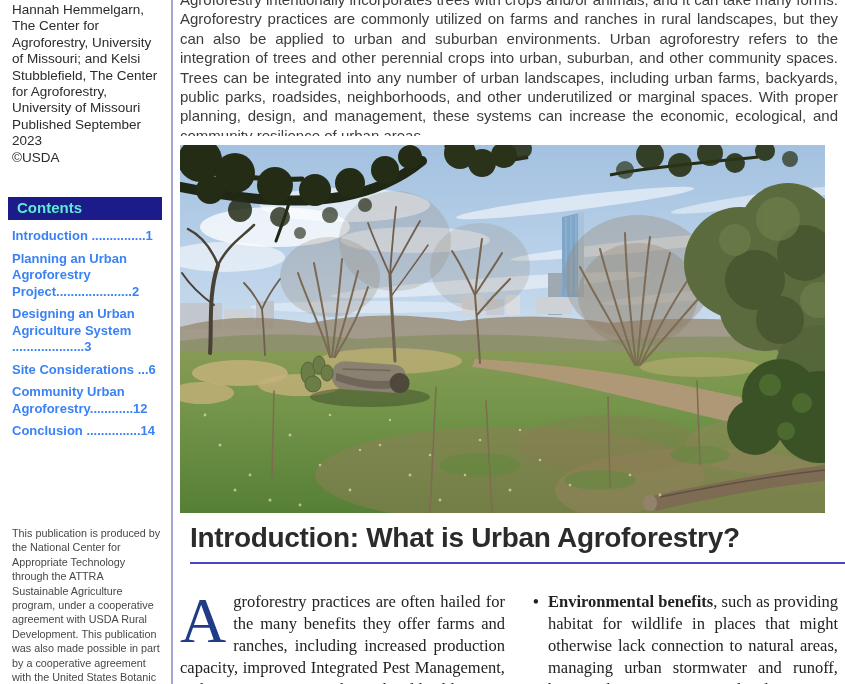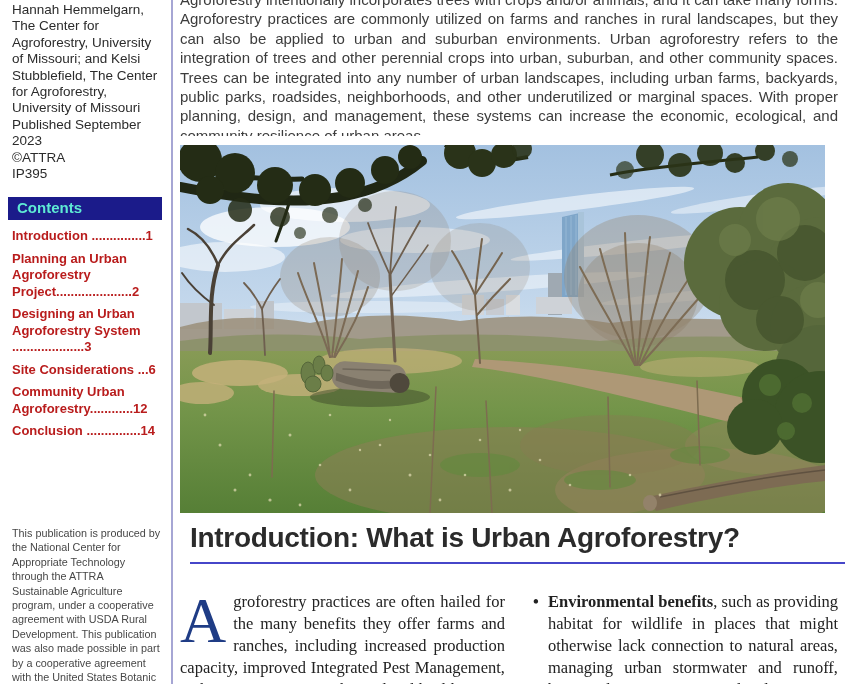--- a/index.html
+++ b/index.html
@@ -8,21 +8,21 @@
 
   
   .sidebar-byline { position:absolute; left:12px; top:2px; width:152px;
     font-size:13.5px; line-height:16.4px; color:#2b2b2b; }
   .sidebar-byline div { margin:0; }
 
   .contents-box { position:absolute; left:8px; top:197px; width:154px; }
   .contents-header { background:#1b1b8a; color:#5eead4; font-weight:bold;
     font-size:15px; padding:2px 0 4px 9px; }
   .contents-list { list-style:none; margin:8px 0 0 4px; padding:0;
-    font-weight:bold; font-size:13px; line-height:16.5px; color:#b91c1c; }
+    font-weight:bold; font-size:13px; line-height:16.5px; color:#3b82f6; }
   .contents-list li { margin-bottom:6px; cursor:pointer; }
 
   .prod-note { position:absolute; left:12px; top:526px; width:150px;
     font-size:10.8px; line-height:14.4px; color:#474747; }
 
   .divider { position:absolute; left:171px; top:0; width:2px; height:684px; background:#a6a6d4; }
 
   
   .main { position:absolute; left:180px; top:0; width:658px; }
   .intro-wrap { height:136px; overflow:hidden; }
@@ -48,30 +48,29 @@
   .bold-lead { font-weight:bold; }
 </style>
 </head>
 <body>
 
 <div class="page">
 
   <div class="sidebar-byline">
     <div>Hannah Hemmelgarn, The Center for Agroforestry, University of Missouri; and Kelsi Stubblefield, The Center for Agroforestry, University of Missouri</div>
     <div>Published September 2023</div>
-    <div>©ATTRA</div>
-    <div>IP395</div>
+    <div>©USDA</div>
   </div>
 
   <div class="contents-box">
     <div class="contents-header">Contents</div>
     <ul class="contents-list">
       <li>Introduction ...............1</li>
       <li>Planning an Urban Agroforestry Project.....................2</li>
-      <li>Designing an Urban Agroforestry System ....................3</li>
+      <li>Designing an Urban Agriculture System ....................3</li>
       <li>Site Considerations ...6</li>
       <li>Community Urban Agroforestry............12</li>
       <li>Conclusion ...............14</li>
     </ul>
   </div>
 
   <div class="prod-note">This publication is produced by the National Center for Appropriate Technology through the ATTRA Sustainable Agriculture program, under a cooperative agreement with USDA Rural Development. This publication was also made possible in part by a cooperative agreement with the United States Botanic Garden, funding from The University of Missouri</div>
 
   <div class="divider"></div>
 

